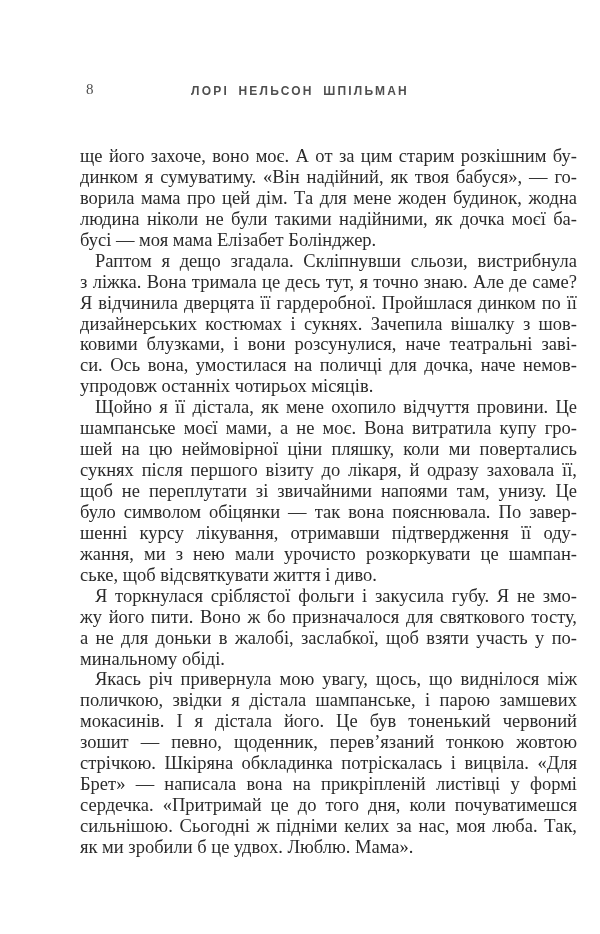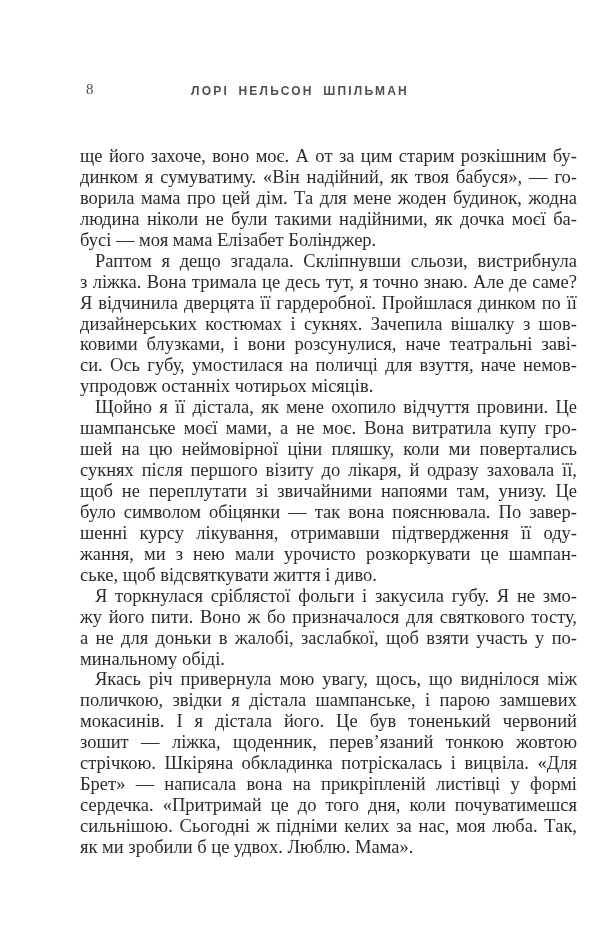--- a/index.html
+++ b/index.html
@@ -81,38 +81,38 @@
       <div class="line">ще його захоче, воно моє. А от за цим старим розкішним бу-</div>
       <div class="line">динком я сумуватиму. «Він надійний, як твоя бабуся», — го-</div>
       <div class="line">ворила мама про цей дім. Та для мене жоден будинок, жодна</div>
       <div class="line">людина ніколи не були такими надійними, як дочка моєї ба-</div>
       <div class="line last">бусі — моя мама Елізабет Болінджер.</div>
       <div class="line indent">Раптом я дещо згадала. Скліпнувши сльози, вистрибнула</div>
       <div class="line">з ліжка. Вона тримала це десь тут, я точно знаю. Але де саме?</div>
       <div class="line">Я відчинила дверцята її гардеробної. Пройшлася динком по її</div>
       <div class="line">дизайнерських костюмах і сукнях. Зачепила вішалку з шов-</div>
       <div class="line">ковими блузками, і вони розсунулися, наче театральні заві-</div>
-      <div class="line">си. Ось губу, умостилася на поличці для взуття, наче немов-</div>
+      <div class="line">си. Ось вона, умостилася на поличці для дочка, наче немов-</div>
       <div class="line last">упродовж останніх чотирьох місяців.</div>
       <div class="line indent">Щойно я її дістала, як мене охопило відчуття провини. Це</div>
       <div class="line">шампанське моєї мами, а не моє. Вона витратила купу гро-</div>
       <div class="line">шей на цю неймовірної ціни пляшку, коли ми повертались</div>
       <div class="line">сукнях після першого візиту до лікаря, й одразу заховала її,</div>
       <div class="line">щоб не переплутати зі звичайними напоями там, унизу. Це</div>
       <div class="line">було символом обіцянки — так вона пояснювала. По завер-</div>
       <div class="line">шенні курсу лікування, отримавши підтвердження її оду-</div>
       <div class="line">жання, ми з нею мали урочисто розкоркувати це шампан-</div>
       <div class="line last">ське, щоб відсвяткувати життя і диво.</div>
       <div class="line indent">Я торкнулася сріблястої фольги і закусила губу. Я не змо-</div>
       <div class="line">жу його пити. Воно ж бо призначалося для святкового тосту,</div>
       <div class="line">а не для доньки в жалобі, заслабкої, щоб взяти участь у по-</div>
       <div class="line last">минальному обіді.</div>
       <div class="line indent">Якась річ привернула мою увагу, щось, що виднілося між</div>
       <div class="line">поличкою, звідки я дістала шампанське, і парою замшевих</div>
       <div class="line">мокасинів. І я дістала його. Це був тоненький червоний</div>
-      <div class="line">зошит — ліжка, щоденник, перев’язаний тонкою жовтою</div>
+      <div class="line">зошит — певно, щоденник, перев’язаний тонкою жовтою</div>
       <div class="line">стрічкою. Шкіряна обкладинка потріскалась і вицвіла. «Для</div>
       <div class="line">Брет» — написала вона на прикріпленій листівці у формі</div>
       <div class="line">сердечка. «Притримай це до того дня, коли почуватимешся</div>
       <div class="line">сильнішою. Сьогодні ж підніми келих за нас, моя люба. Так,</div>
       <div class="line last">як ми зробили б це удвох. Люблю. Мама».</div>
     </div>
 </div>
 
 </body></html>

